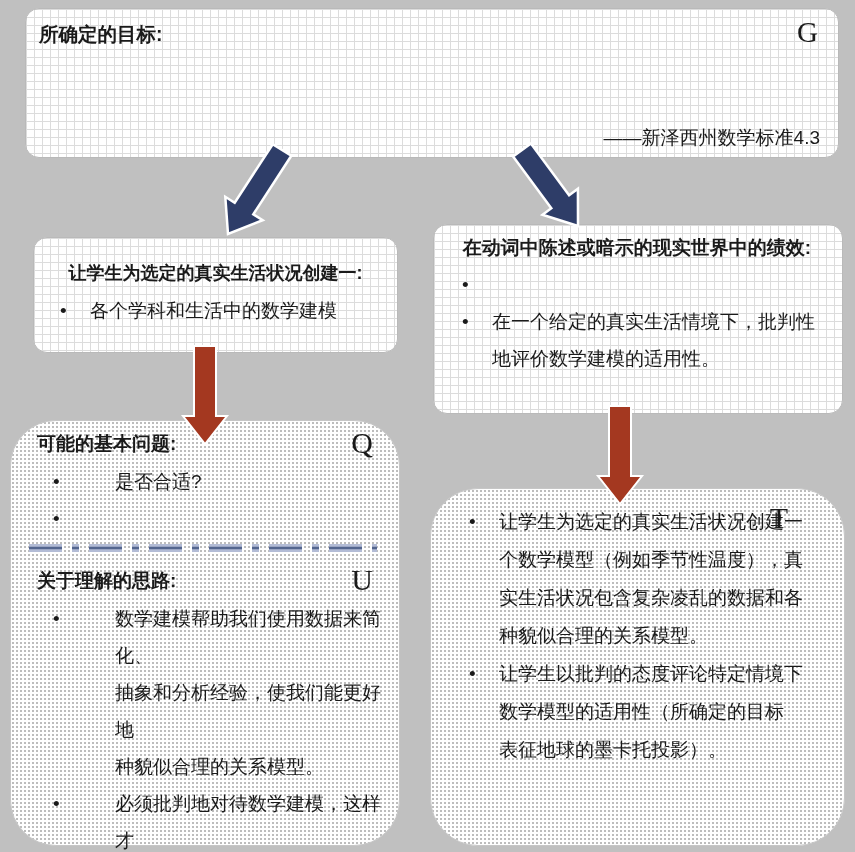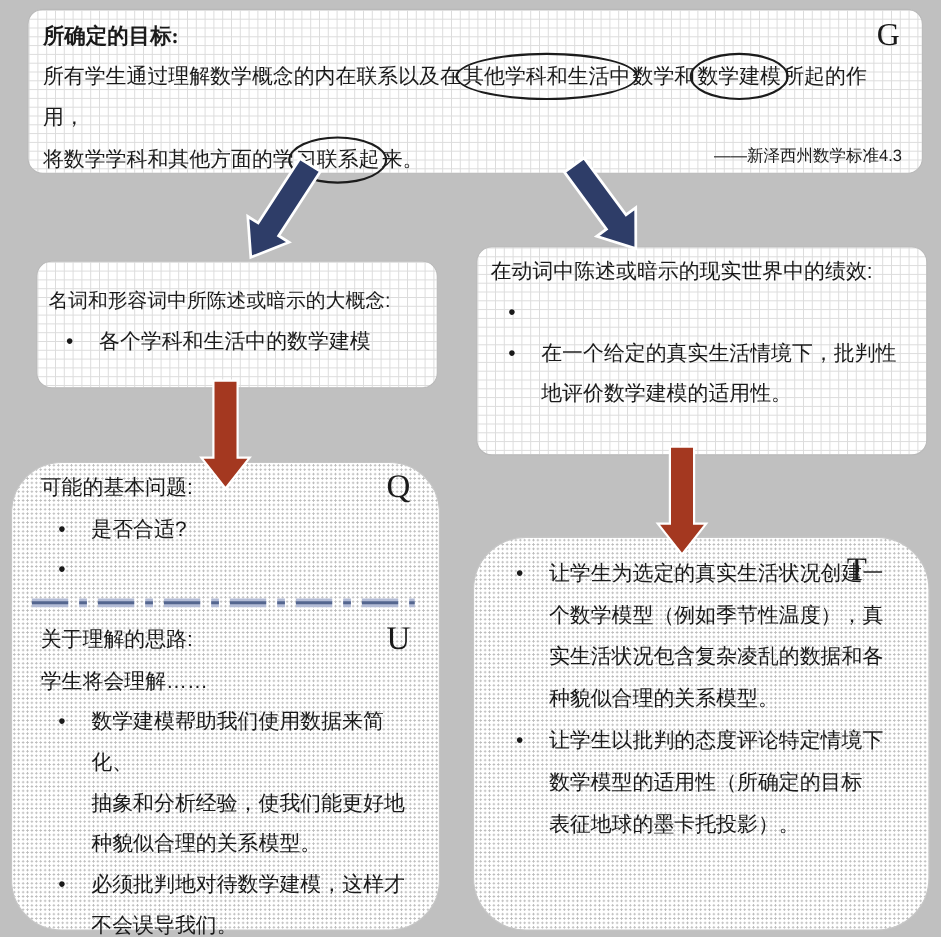--- a/index.html
+++ b/index.html
@@ -17,37 +17,37 @@
     border:1px solid #b9b9b9;border-radius:14px;
   }
   .dots-bg{
     background-color:#ffffff;
     background-image:radial-gradient(#bdbdbd 0.9px,transparent 1px);
     background-size:4px 4px;
     border:1px solid #c6c6c6;
   }
   
   .goal-box{left:25px;top:8px;width:814px;height:150px;padding:8px 18px 0 13px;font-size:19px;}
-  .goal-title{font-weight:bold;font-size:19.5px;line-height:34px;font-family:Liberation Serif, serif;}
+  .goal-title{font-weight:bold;font-size:19.5px;line-height:34px;}
   .goal-text{margin:0;line-height:38px;white-space:pre-line;}
   .seg.circled{border:2px solid #1c1c1c;border-radius:50%;padding:9px 5px;margin:-9px -5px;}
-  .attribution{position:absolute;right:18px;bottom:6px;font-size:15px;margin-left:44px;}
+  .attribution{position:absolute;right:18px;bottom:6px;font-size:19px;margin-left:44px;}
   .corner-letter{position:absolute;font-family:"Liberation Serif","DejaVu Serif",serif;font-size:29px;line-height:30px;}
   .goal-box .corner-letter{right:20px;top:8px;}
   
   .bigideas-box{left:33px;top:237px;width:365px;height:116px;padding:16px 10px 0 10px;font-size:19px;}
   .bigideas-box .box-title{font-size:18px;}
   .perf-box{left:433px;top:224px;width:410px;height:190px;padding:4px 14px 0 12px;font-size:19px;}
-  .box-title{font-weight:normal;font-size:19px;line-height:38px;}
+  .box-title{font-weight:bold;font-size:19px;line-height:38px;text-align:center;}
   .perf-box .box-title{line-height:37px;}
   
   ul.bullets{list-style:none;margin:0;padding:0;}
   .bullets li{display:flex;line-height:38px;}
   .perf-box .bullets li{line-height:37px;}
-  .q-box .bullets li, .q-box .lead, .q-box .section-head{line-height:37px;}
+  .q-box .bullets li, .q-box .lead, .q-box .section-head{line-height:37px;gap:32px;}
   .marker{flex:0 0 46px;padding-left:16px;box-sizing:border-box;}
   .bullet-text{flex:1;white-space:pre-line;}
   
   .q-box{left:10px;top:420px;width:390px;height:426px;border-radius:46px;padding:4px 14px 0 26px;font-size:19px;}
   .section-head{display:flex;justify-content:space-between;align-items:flex-start;}
   .section-head .corner-letter{position:static;font-size:30px;line-height:36px;margin-right:12px;}
   .lead{margin:0;}
   .divider{margin:4px 0 2px -10px;height:14px;}
   .t-box{left:430px;top:488px;width:415px;height:358px;border-radius:48px;padding:14px 14px 0 22px;font-size:19px;}
   .t-box .corner-letter{right:56px;top:14px;font-size:30px;}
@@ -56,27 +56,25 @@
   .arrows{position:absolute;left:0;top:0;pointer-events:none;}
 </style>
 </head>
 <body>
 
 <div class="canvas">
 
   <section class="box grid-bg goal-box">
     <span class="corner-letter">G</span>
     <div class="goal-title">所确定的目标:</div>
-    <p class="goal-text"><span class="seg">所有学生通过理解数学概念的内在联系以及在</span><span class="seg circled">其他学科和生活中</span><span class="seg">数学和</span><span class="seg circled">数学建模</span><span class="seg">所起的作用，
-将数学学科和其他方面的学</span><span class="seg circled">习联系起</span><span class="seg">来。</span></p>
     <div class="attribution">——新泽西州数学标准4.3</div>
   </section>
 
   <section class="box grid-bg bigideas-box">
-    <div class="box-title">名词和形容词中所陈述或暗示的大概念:</div>
+    <div class="box-title">让学生为选定的真实生活状况创建一:</div>
     <ul class="bullets">
 
     <li>
         <span class="marker">•</span>
         <span class="bullet-text">各个学科和生活中的数学建模</span>
       </li>
       </ul>
   </section>
 
   <section class="box grid-bg perf-box">
@@ -110,21 +108,20 @@
       </li>
       </ul>
     <svg class="divider" width="352" height="14">
       <line x1="2" y1="7" x2="350" y2="7" stroke-width="8" stroke-dasharray="33 10 7 10" stroke="#b3bcd6"></line>
       <line x1="2" y1="7" x2="350" y2="7" stroke-width="2.6" stroke-dasharray="33 10 7 10" stroke="#54668f"></line>
     </svg>
     <div class="section-head">
       <span class="box-title">关于理解的思路:</span>
       <span class="corner-letter">U</span>
     </div>
-    <p class="lead">学生将会理解……</p>
     <ul class="bullets">
 
     <li>
         <span class="marker">•</span>
         <span class="bullet-text">数学建模帮助我们使用数据来简化、
 抽象和分析经验，使我们能更好地
 种貌似合理的关系模型。</span>
       </li>
         <li>
         <span class="marker">•</span>

